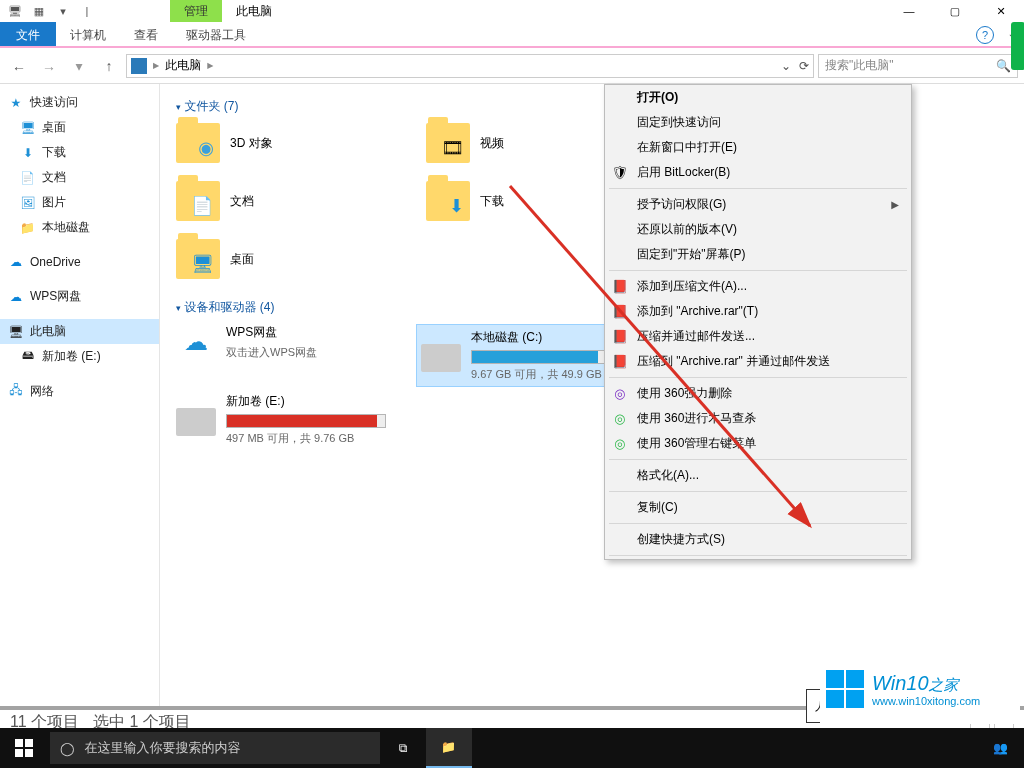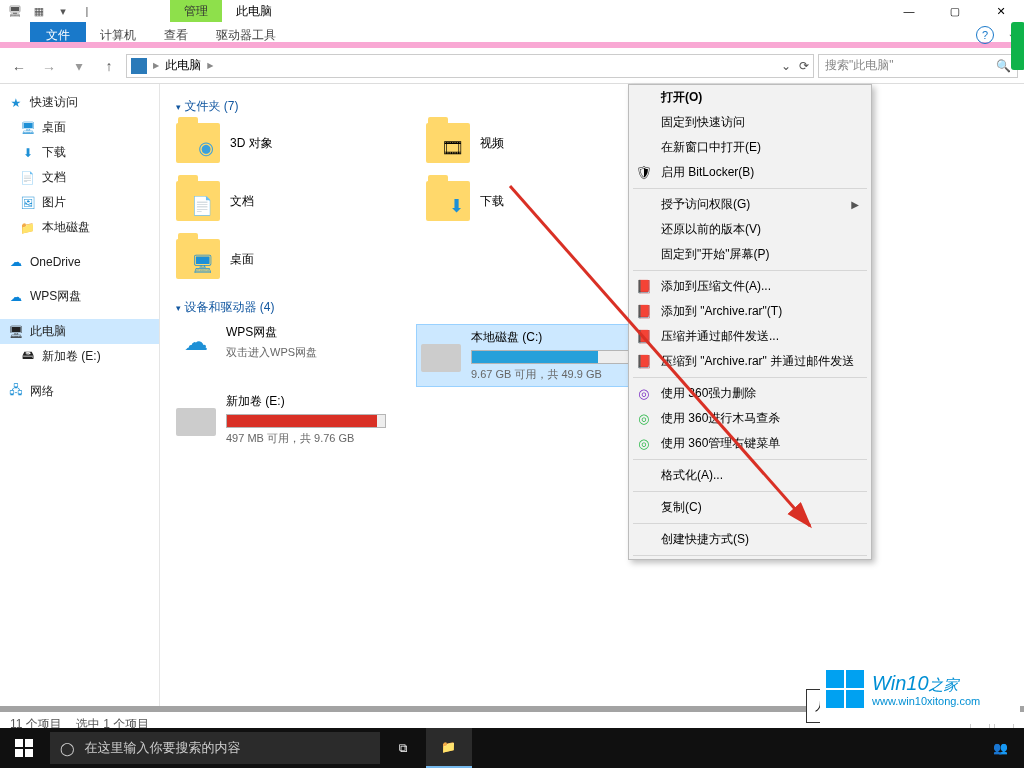--- a/index.html
+++ b/index.html
@@ -8,21 +8,21 @@
   
   .titlebar { height: 22px; background: #fff; display: flex; align-items: center; border-bottom: 0; }
   .titlebar .qat { display: flex; align-items: center; padding-left: 4px; gap: 2px; }
   .qat-icon { width: 22px; height: 22px; display: flex; align-items: center; justify-content: center; font-size: 11px; color: #555; }
   .titlebar .tab-green { background: #8ee04b; color: #333; padding: 3px 14px; margin-left: 72px; font-size: 12px; }
   .titlebar .title-text { padding: 3px 14px; font-size: 12px; }
   .titlebar .win-controls { margin-left: auto; display: flex; }
   .win-btn { width: 46px; height: 22px; display: flex; align-items: center; justify-content: center; font-size: 11px; }
 
   
-  .ribbon { height: 26px; background: #fff; display: flex; align-items: stretch; border-bottom: 6px solid #f9a8d4; position: relative; padding-left: 30px; }
+  .ribbon { height: 26px; background: #fff; display: flex; align-items: stretch; border-bottom: 2px solid #f9a8d4; position: relative; }
   .ribbon .file-tab { background: #1979ca; color: #fff; padding: 5px 16px; font-size: 12px; }
   .ribbon .rtab { padding: 5px 14px; font-size: 12px; color: #444; }
   .ribbon .help-q { position: absolute; right: 30px; top: 4px; width: 18px; height: 18px; border: 1px solid #1979ca; border-radius: 50%; color: #1979ca; font-size: 11px; display:flex; align-items:center; justify-content:center; }
   .ribbon .chev { position: absolute; right: 8px; top: 6px; font-size: 10px; color: #555; }
   .ribbon .prof { position: absolute; right: -1px; top: 0; width: 14px; height: 48px; background: #0fb34a; border-radius: 3px; }
 
   
   .navrow { height: 36px; display: flex; align-items: center; padding: 0 6px; gap: 4px; border-bottom: 1px solid #ddd; }
   .nav-arrow { width: 26px; height: 26px; display:flex; align-items:center; justify-content:center; color:#999; font-size:14px; }
   .nav-arrow.enabled { color:#555; }
@@ -60,33 +60,33 @@
   .drive-info { flex:1; }
   .drive-name { font-size:12px; margin-bottom:4px; }
   .bar { width: 160px; height:14px; border:1px solid #b5b5b5; background:#eee; position:relative; }
   .bar .fill { position:absolute; left:0; top:0; bottom:0; background:#26a0da; }
   .bar .fill.red { background:#d93025; }
   .drive-sub { font-size:11px; color:#666; margin-top:3px; }
   .drive.selected { background:#cce8ff; padding:4px; border:1px solid #99d1ff; width: 222px; }
   .cloud-icon { width:40px; height:28px; display:flex; align-items:center; justify-content:center; color:#1e90d6; font-size:24px; }
 
   
-  .ctxmenu { position:absolute; left: 468px; top: 0px; width: 244px; background:#f2f2f2; border:1px solid #bcbcbc; box-shadow: 3px 3px 6px rgba(0,0,0,.25); z-index: 50; }
+  .ctxmenu { position:absolute; left: 444px; top: 0px; width: 308px; background:#f2f2f2; border:1px solid #bcbcbc; box-shadow: 3px 3px 6px rgba(0,0,0,.25); z-index: 50; }
   .ctx-item { display:flex; align-items:center; height: 25px; padding: 0 12px 0 32px; font-size:12px; position:relative; }
   .ctx-item.bold { font-weight:600; }
   .ctx-item .cicon { position:absolute; left:6px; width:18px; height:18px; display:flex; align-items:center; justify-content:center; font-size:13px; }
   .ctx-item .sub { margin-left:auto; color:#555; font-size:10px; }
   .ctx-sep { height:1px; background:#d6d6d6; margin: 3px 4px; }
   .ctx-item.highlight { outline:2px solid #d93025; outline-offset:-2px; }
 
   
   .arrowline { position:absolute; left: 340px; top: 92px; width: 360px; height: 360px; pointer-events:none; z-index: 60; }
 
   
-  .statusbar { height:22px; border-top:6px solid #a3a3a3; display:flex; align-items:center; padding: 12px 10px; font-size:12px; color:#555; gap: 14px; }
+  .statusbar { height:22px; border-top:4px solid #a3a3a3; display:flex; align-items:center; padding: 12px 10px; font-size:16px; color:#555; gap: 14px; }
   .statusbar .view-icons { margin-left:auto; display:flex; gap:4px; }
   .vb { width:20px; height:16px; border:1px solid #ccc; }
 
   
   .taskbar { position:absolute; bottom:0; left:0; right:0; height:40px; background:#101010; display:flex; align-items:center; color:#fff; }
   .start { width:48px; height:40px; display:flex; align-items:center; justify-content:center; }
   .cortana { width:330px; height:32px; background:#2b2b2b; margin-left:2px; display:flex; align-items:center; padding:0 10px; color:#ccc; font-size:13px; gap:10px; }
   .tbtn { width:46px; height:40px; display:flex; align-items:center; justify-content:center; color:#fff; }
   .tbtn.active { background:#2b2b2b; border-bottom:2px solid #76b9ed; }
   .taskbar .people { margin-left:auto; width:46px; height:40px; display:flex; align-items:center; justify-content:center; }

